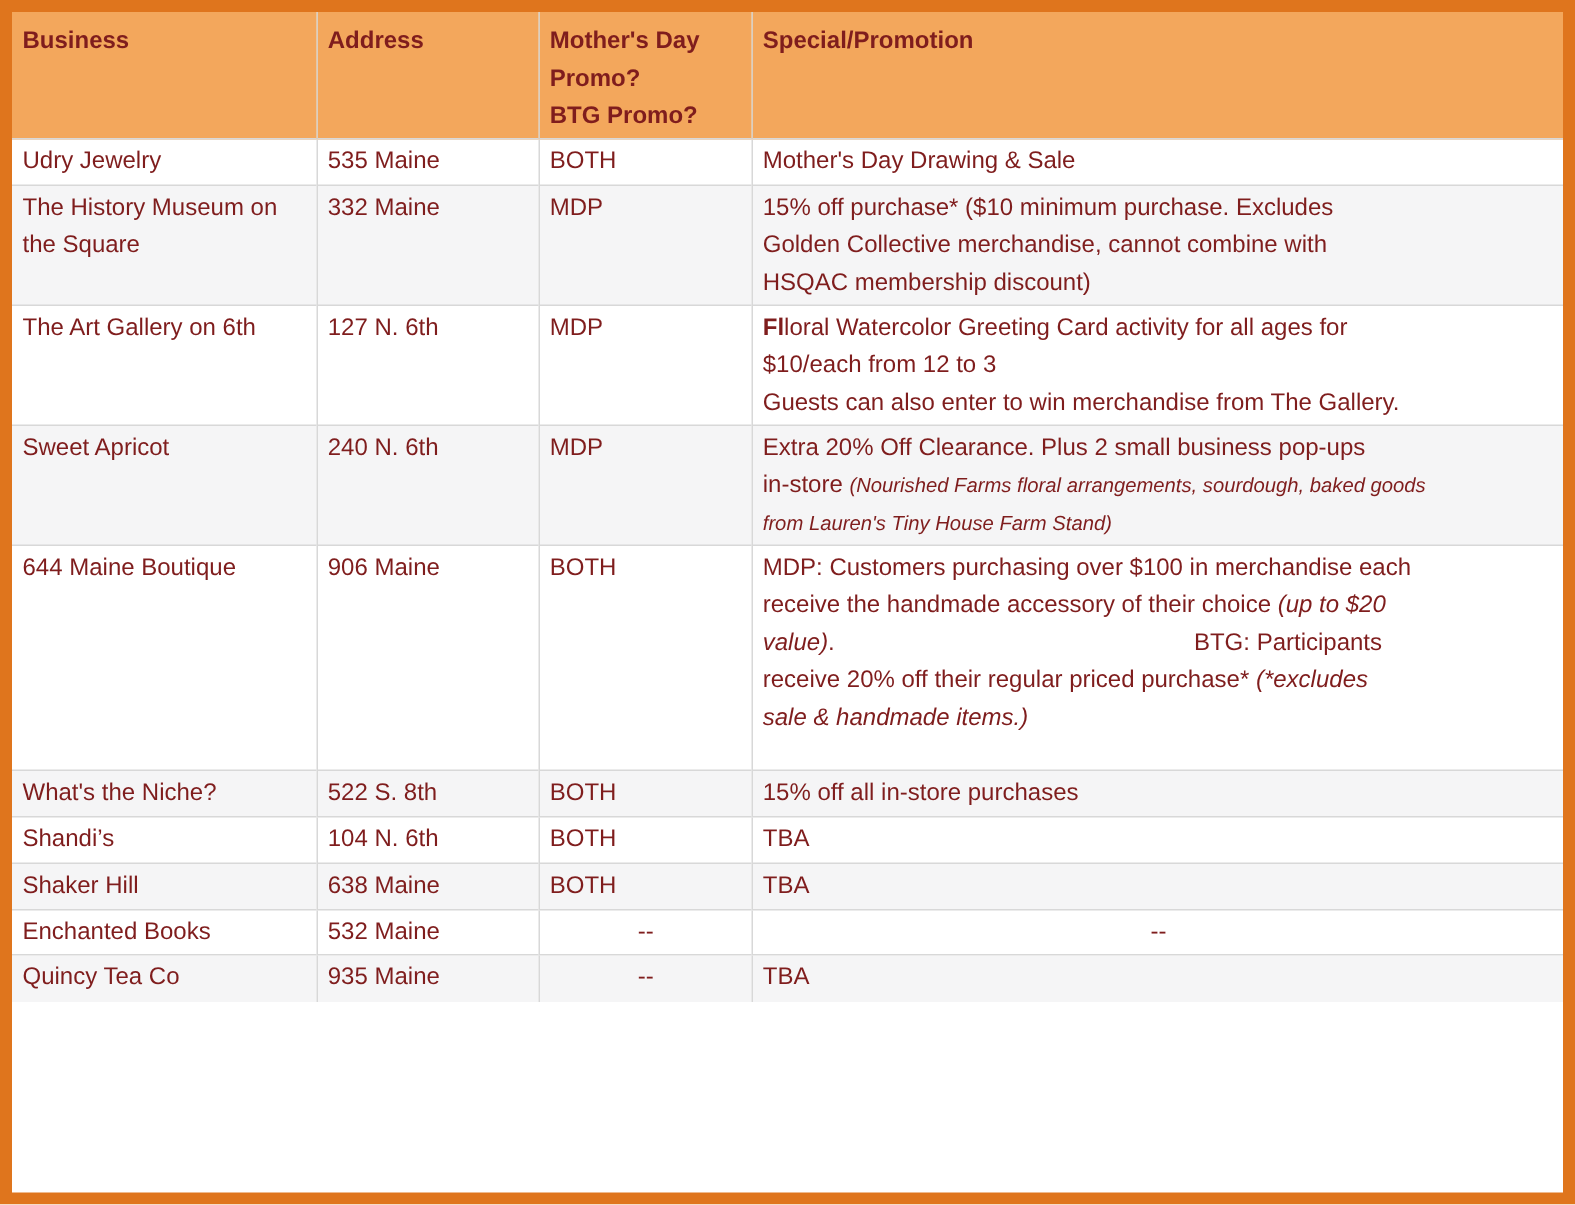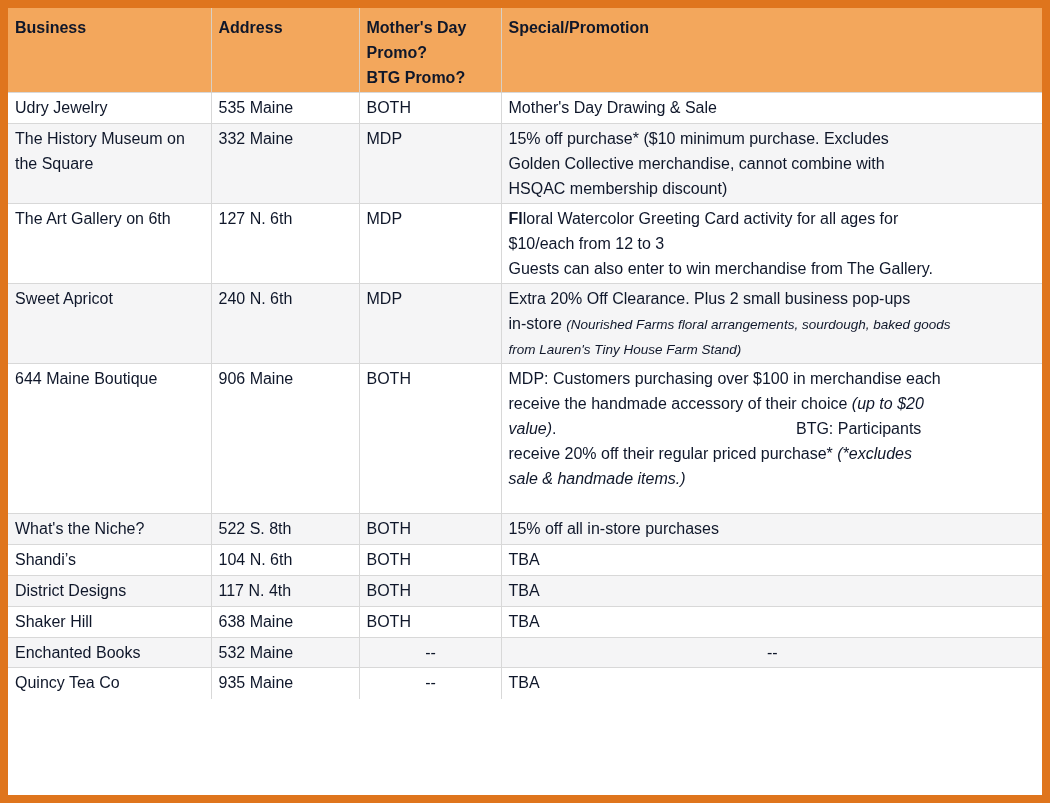--- a/index.html
+++ b/index.html
@@ -9,21 +9,21 @@
     width:1050px;height:803px;
     border:8px solid #DF751D;
     background:#ffffff;
   }
   table.promo-table{
     border-collapse:collapse;
     table-layout:fixed;
     width:1034px;
     font-family:"Liberation Sans",sans-serif;
     font-size:16px;
-    color:#0f172a;
+    color:#7f1d1d;
   }
   col.c-business{width:203px;}
   col.c-address{width:148px;}
   col.c-promo{width:142px;}
   col.c-special{width:541px;}
   th{
     background:#F3A75C;
     text-align:left;
     vertical-align:top;
     font-weight:bold;
@@ -127,26 +127,20 @@
         <td>BOTH</td>
         <td><span>15% off all in-store purchases</span></td>
       </tr>
       <tr class="h31">
         <td>Shandi’s</td>
         <td>104 N. 6th</td>
         <td>BOTH</td>
         <td><span>TBA</span></td>
       </tr>
       <tr class="h31">
-        <td>District Designs</td>
-        <td>117 N. 4th</td>
-        <td>BOTH</td>
-        <td><span>TBA</span></td>
-      </tr>
-      <tr class="h31">
         <td>Shaker Hill</td>
         <td>638 Maine</td>
         <td>BOTH</td>
         <td><span>TBA</span></td>
       </tr>
       <tr class="h30">
         <td>Enchanted Books</td>
         <td>532 Maine</td>
         <td class="center">--</td>
         <td class="center"><span>--</span></td>

